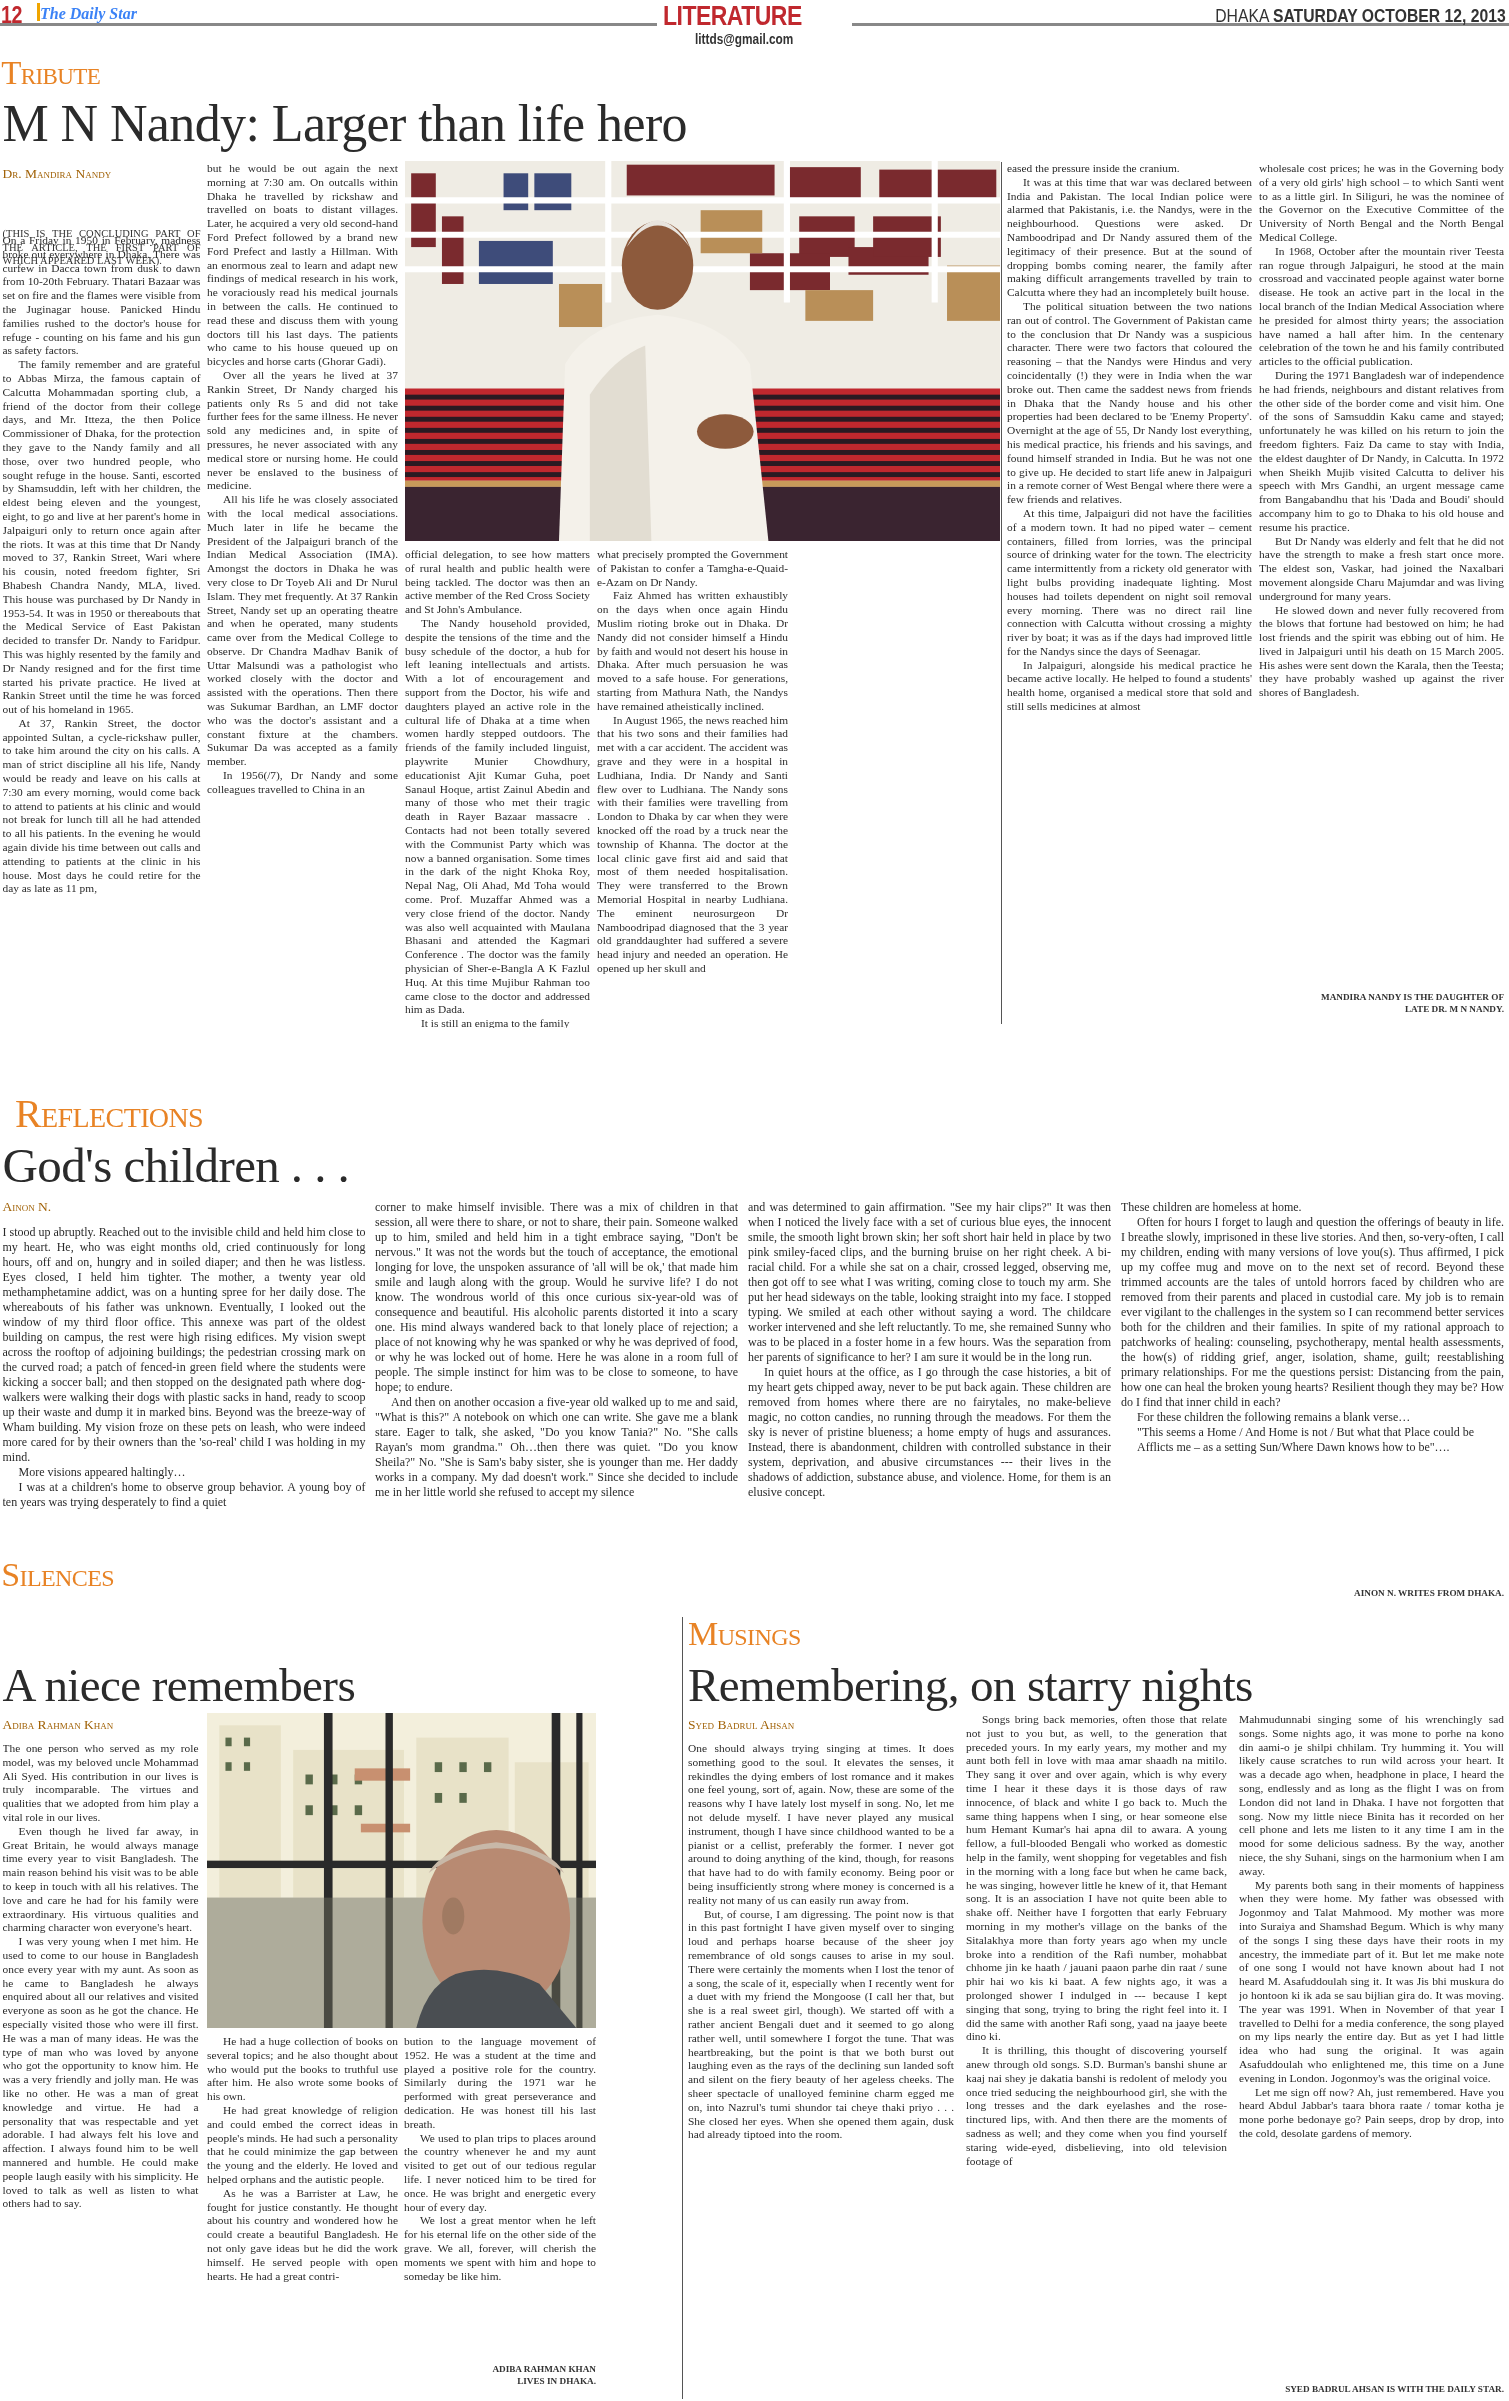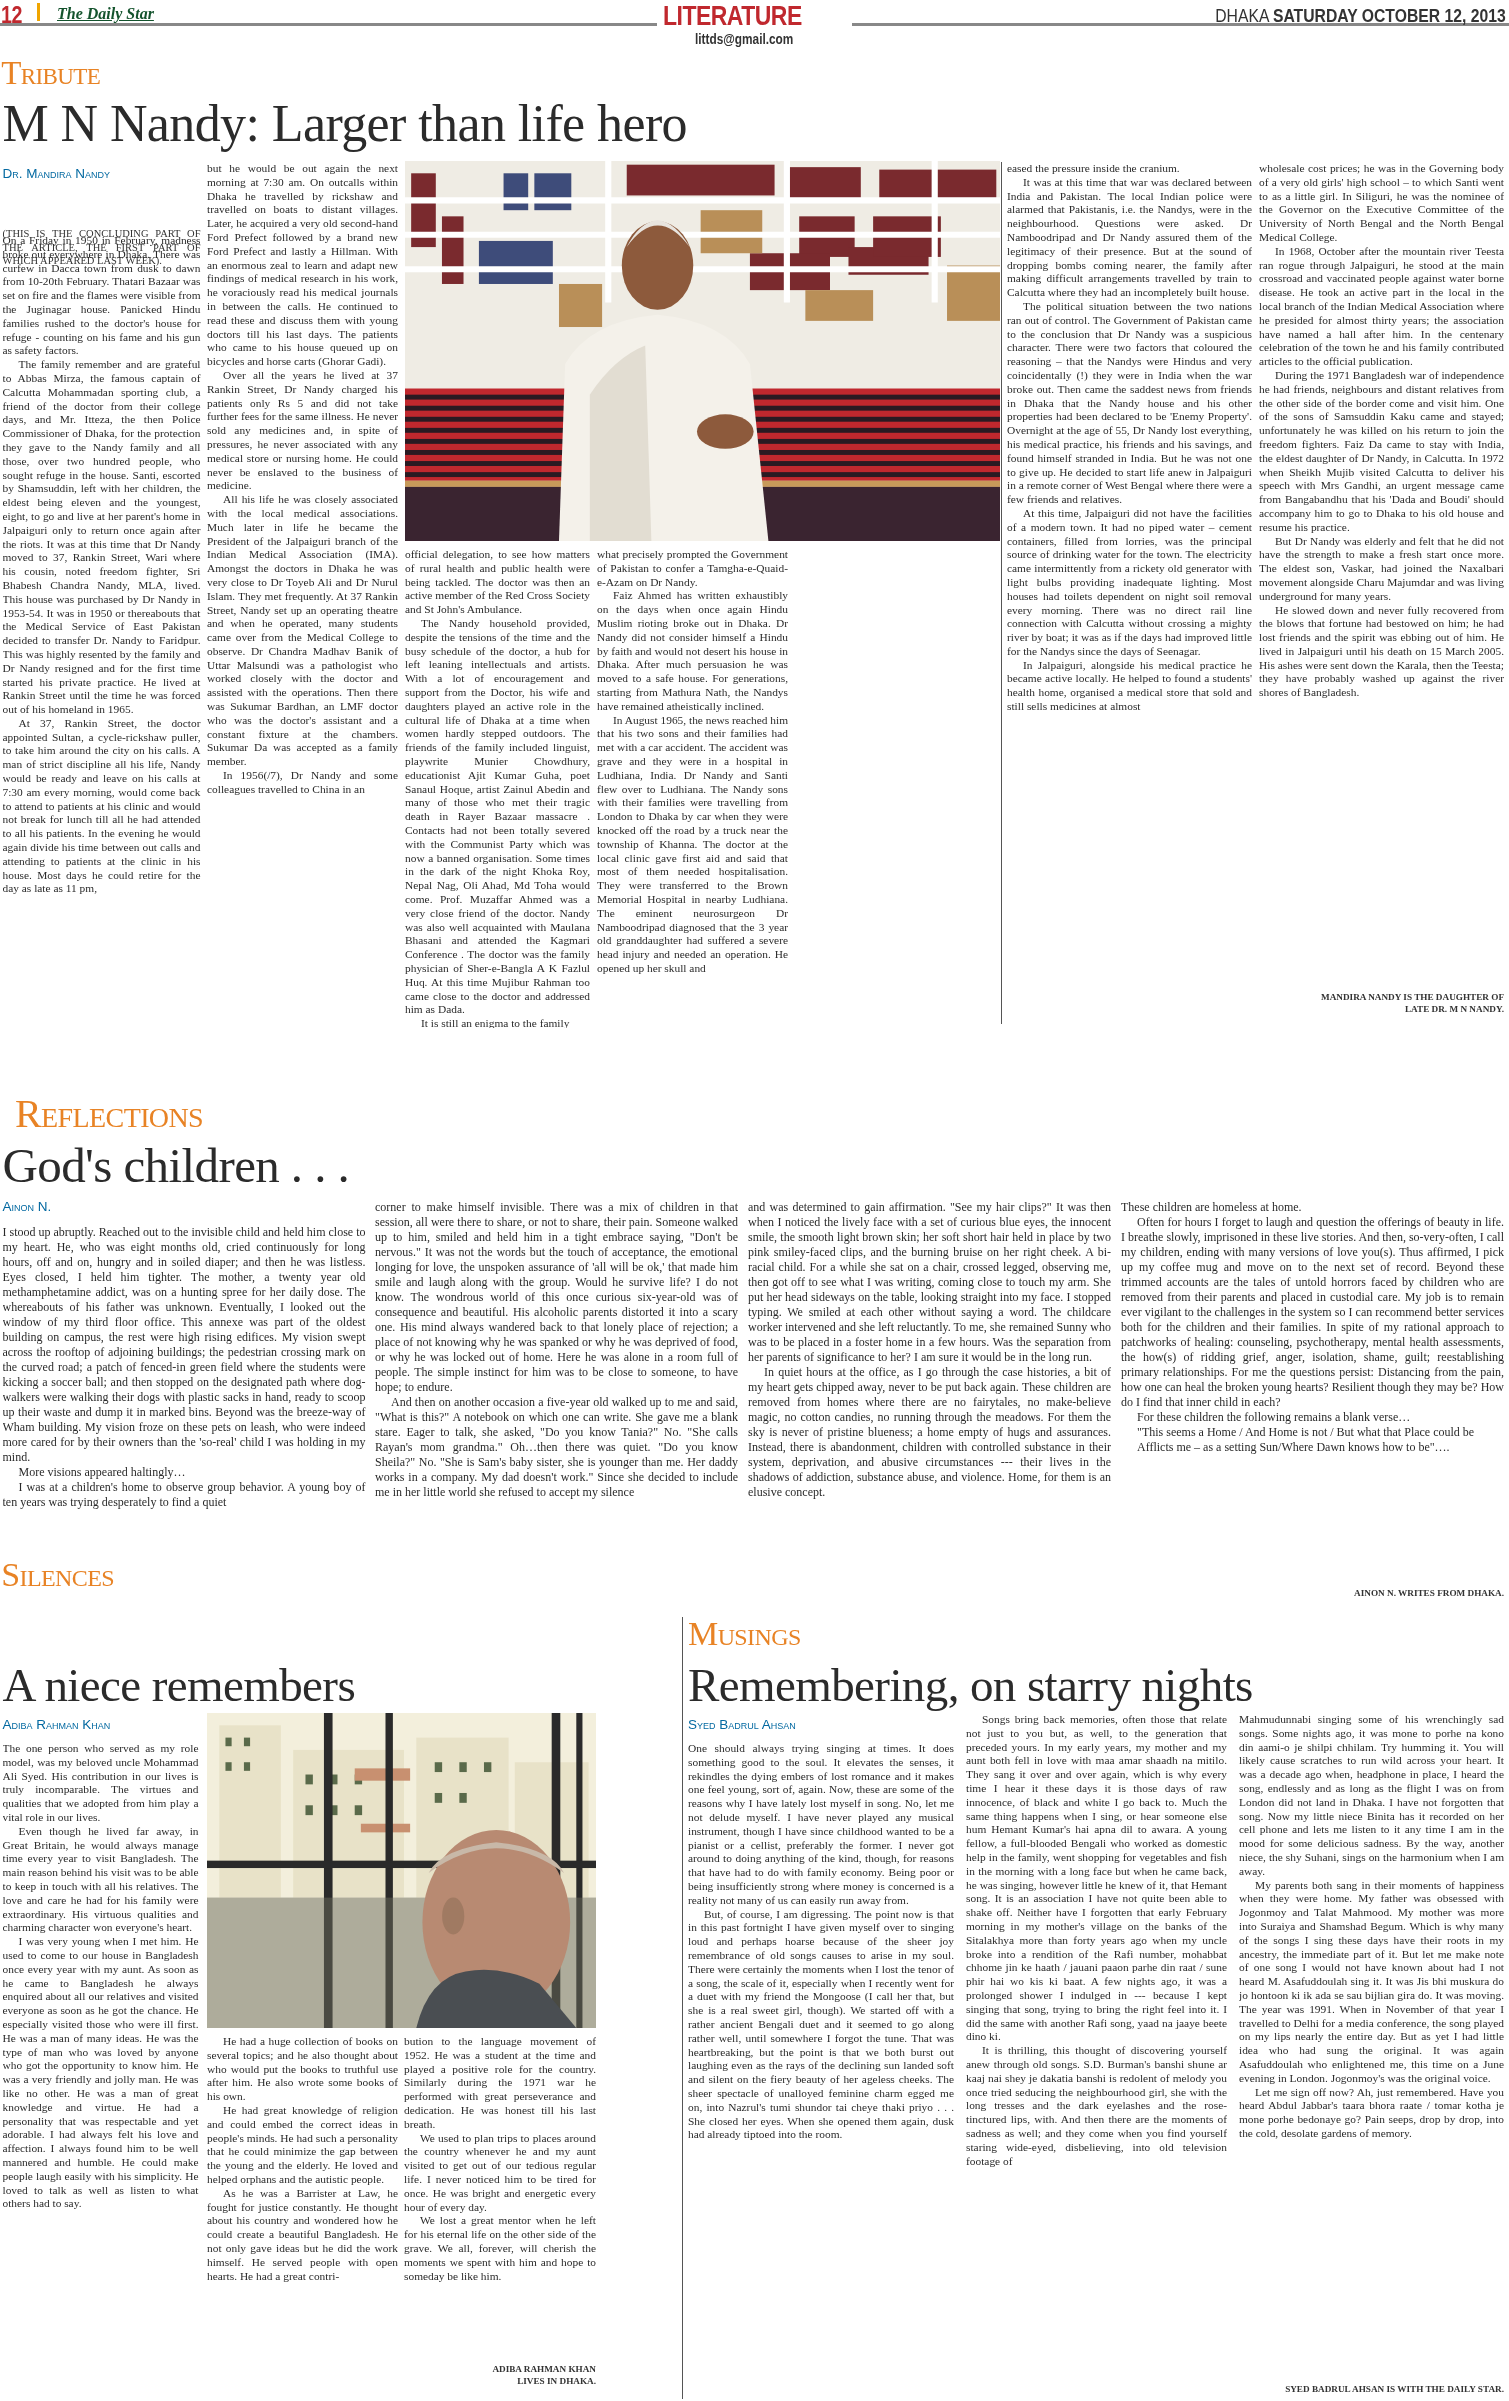--- a/index.html
+++ b/index.html
@@ -3,32 +3,32 @@
 <meta charset="utf-8">
 <style>
   * { box-sizing: border-box; margin: 0; padding: 0; }
   html, body { width: 1509px; height: 2401px; background: #ffffff; overflow: hidden; }
   body { position: relative; font-family: "Liberation Serif", "DejaVu Serif", serif; color: #2a2a2a; }
 
   
   .mast { position: absolute; left: 0; top: 0; width: 1509px; height: 49px; }
   .mast .pageno { position: absolute; left: 1.2px; top: 1.2px; font-family: "Liberation Sans", sans-serif; font-weight: bold; font-size: 24.6px; color: #c0282e; letter-spacing: -0.6px; transform: scaleX(0.8); transform-origin: left; }
   .mast .pipe { position: absolute; left: 37px; top: 2.5px; width: 2.5px; height: 18.5px; background: #f0a500; }
-  .mast .paper { position: absolute; left: 57px; top: 4.9px; font-family: "Liberation Serif", serif; font-style: italic; font-weight: bold; font-size: 16px; color: #14532d; text-decoration: underline; }
+  .mast .paper { position: absolute; left: 40px; top: 4.9px; font-family: "Liberation Serif", serif; font-style: italic; font-weight: bold; font-size: 16px; color: #3b82f6; }
   .mast .section { position: absolute; left: 663px; top: 0; font-family: "Liberation Sans", sans-serif; font-weight: bold; font-size: 28px; color: #c0282e; letter-spacing: -0.6px; transform: scaleX(0.82); transform-origin: left; }
   .mast .email { position: absolute; left: 695px; top: 31px; font-family: "Liberation Sans", sans-serif; font-weight: bold; font-size: 14.8px; color: #333; transform: scaleX(0.8); transform-origin: left; }
   .mast .dateline { position: absolute; right: 3.7px; top: 4.9px; font-family: "Liberation Sans", sans-serif; font-size: 18.5px; color: #333; transform: scaleX(0.85); transform-origin: right; white-space: nowrap; }
   .mast .dateline b { font-weight: bold; }
   .mast .rule-l { position: absolute; left: 0; top: 23.4px; width: 657px; height: 2.5px; background: #888; }
   .mast .rule-r { position: absolute; left: 852px; top: 23.4px; width: 657px; height: 2.5px; background: #888; }
 
   
   .kicker { position: absolute; font-family: "Liberation Serif", serif; color: #e88325; font-variant: small-caps; font-size: 34px; line-height: 1; letter-spacing: -0.6px; }
   .headline { position: absolute; font-family: "Liberation Serif", serif; color: #2b2b2b; line-height: 1; letter-spacing: -0.6px; }
-  .byline { position: absolute; font-family: Liberation Sans, sans-serif; font-variant: small-caps; font-size: 13.5px; color: #0369a1; }
+  .byline { position: absolute; font-family: Liberation Serif, serif; font-variant: small-caps; font-size: 13.5px; color: #a16207; }
   .intro { position: absolute; font-family: "Liberation Serif", serif; text-transform: uppercase; font-size: 10.5px; line-height: 13.5px; color: #333; text-align: justify; }
 
   .col { position: absolute; font-family: "Liberation Serif", serif; font-size: 11.4px; line-height: 13.8px; color: #2a2a2a; text-align: justify; hyphens: auto; overflow: hidden; }
   .col p { text-indent: 16px; }
   .col p.first { text-indent: 0; }
   .col-wide { font-size: 12px; line-height: 15px; }
 
   .credit { position: absolute; text-align: right; font-family: "Liberation Serif", serif; text-transform: uppercase; font-weight: bold; font-size: 9.2px; line-height: 12.3px; color: #333; }
 
   .vrule { position: absolute; width: 1.2px; background: #555; }

